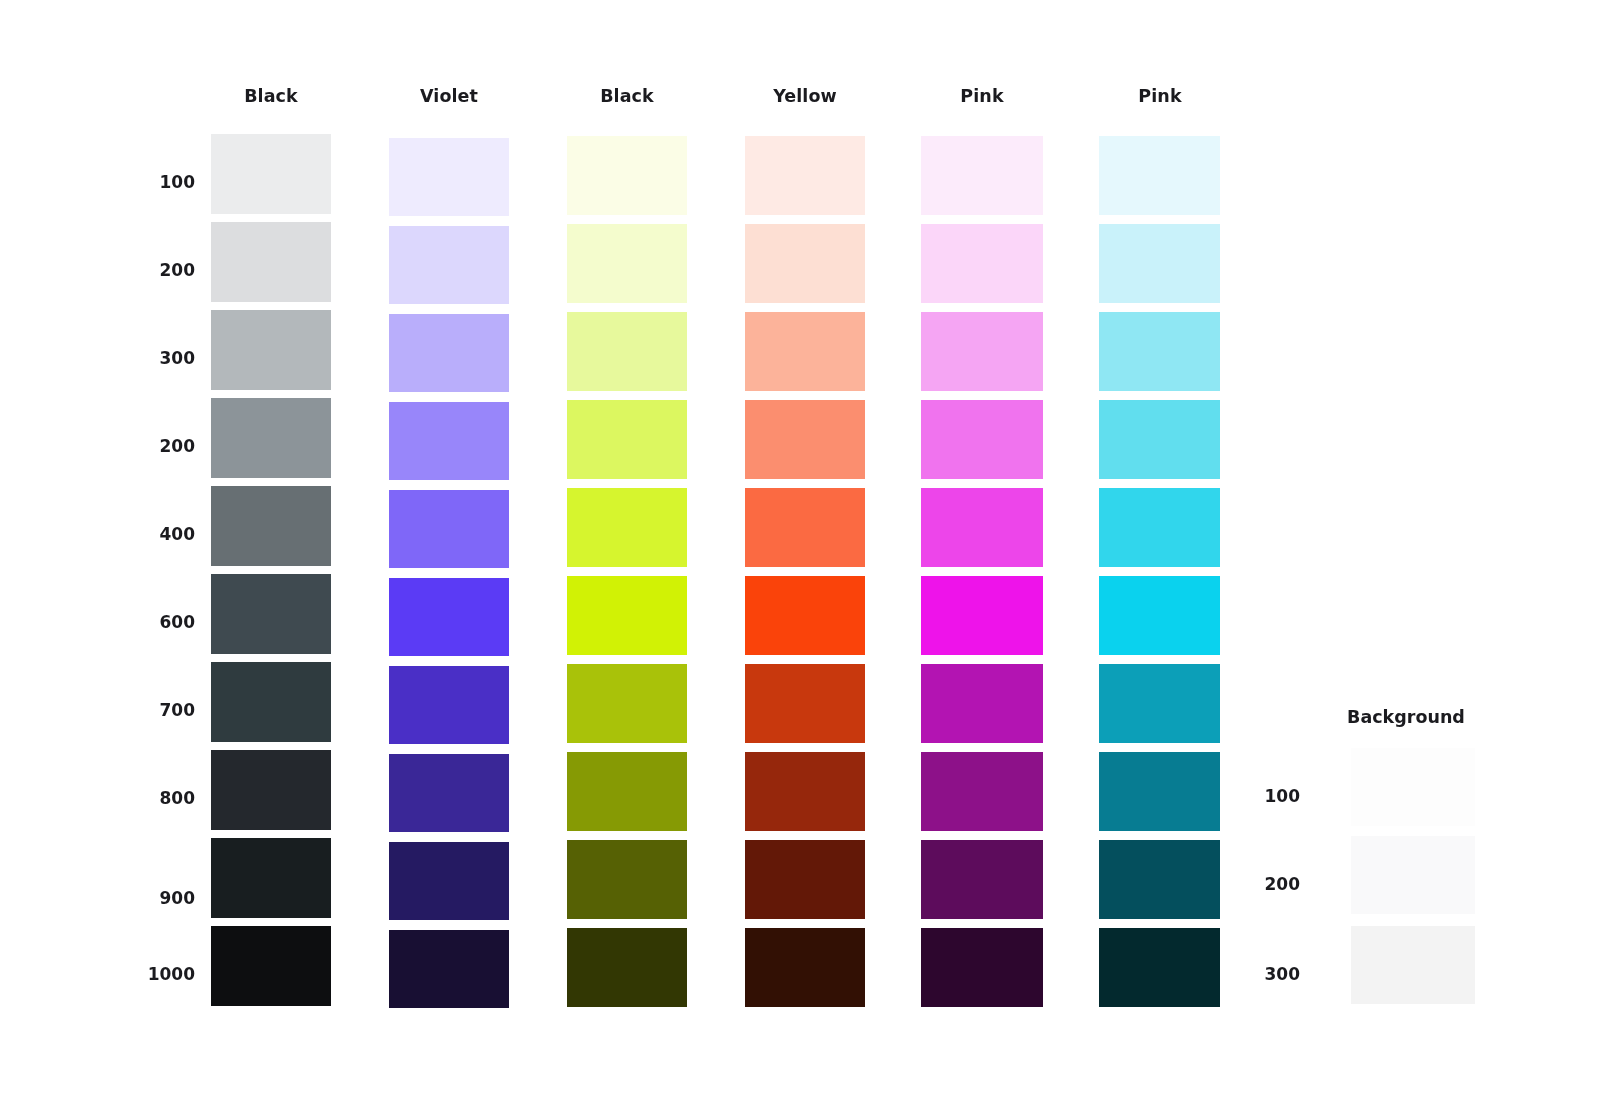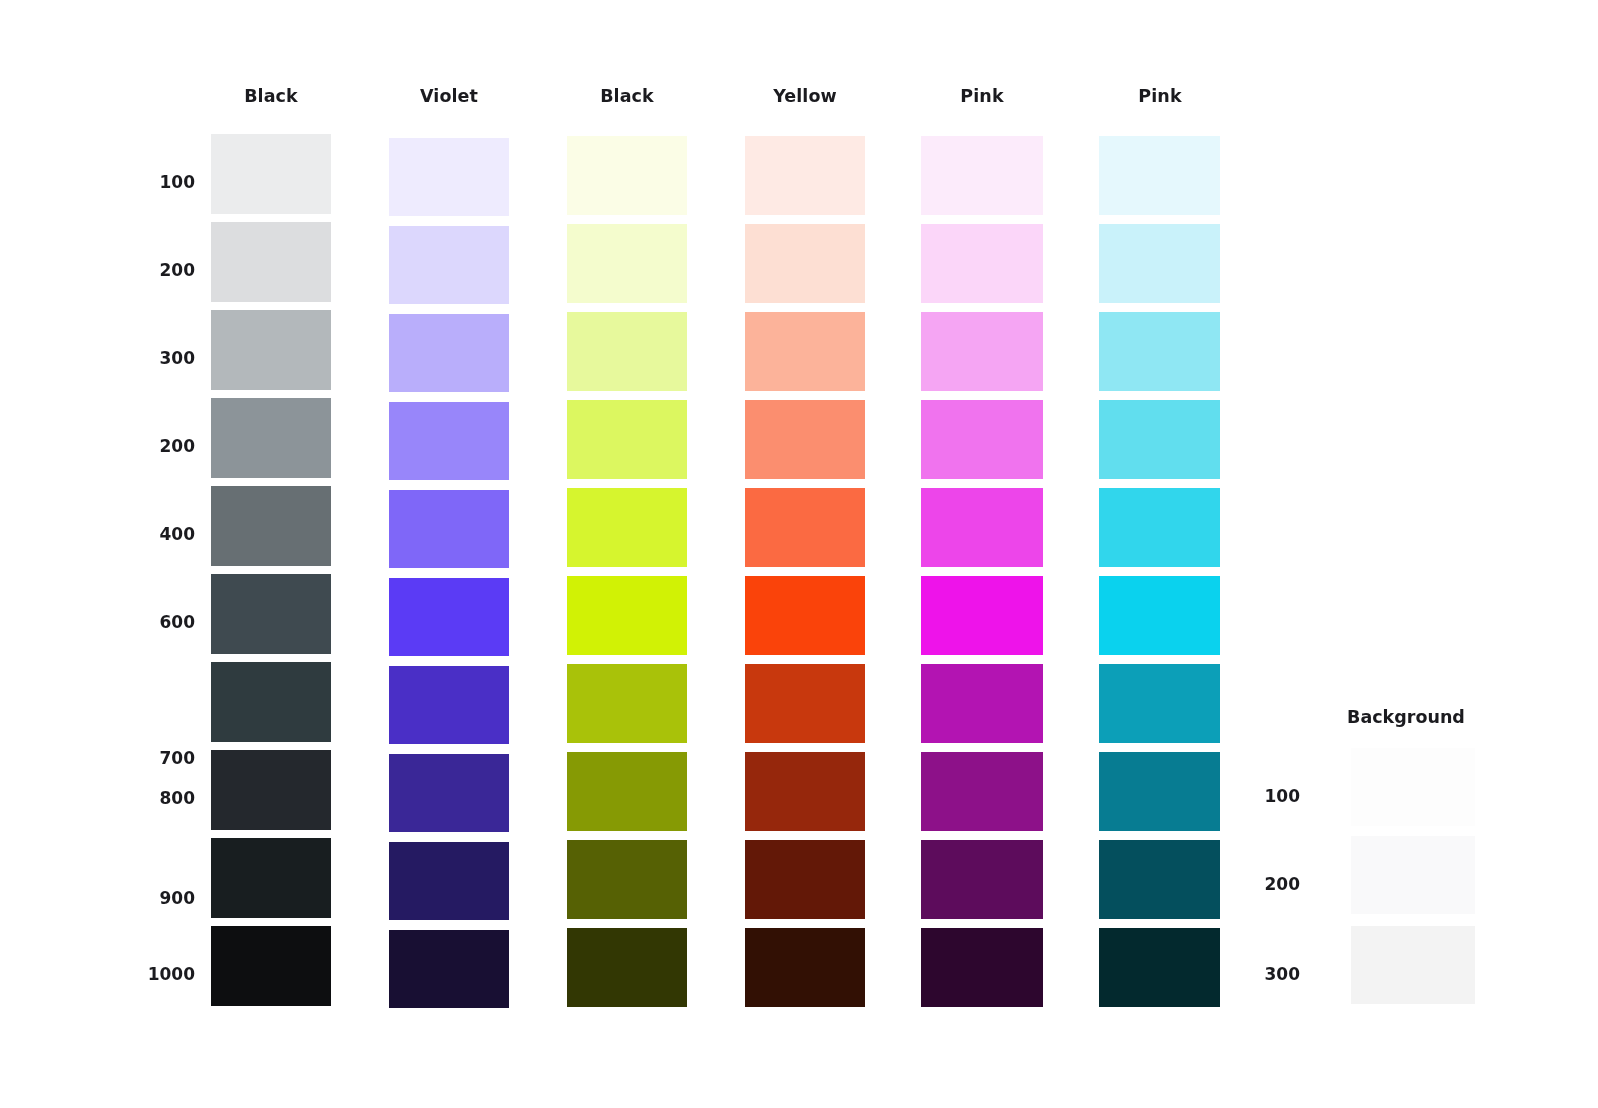--- a/index.html
+++ b/index.html
@@ -88,21 +88,21 @@
     <div class="col-header" style="left: 537px; top: 86px; width: 180px;">Black</div>
     <div class="col-header" style="left: 715px; top: 86px; width: 180px;">Yellow</div>
     <div class="col-header" style="left: 892px; top: 86px; width: 180px; text-align: center;">Pink</div>
     <div class="col-header" style="left: 1070px; top: 86px; width: 180px;">Pink</div>
     <div class="row-label" style="left: 75px; width: 120px; top: 172px;">100</div>
     <div class="row-label" style="left: 75px; width: 120px; top: 260px;">200</div>
     <div class="row-label" style="left: 75px; width: 120px; top: 348px;">300</div>
     <div class="row-label" style="left: 75px; width: 120px; top: 436px;">200</div>
     <div class="row-label" style="left: 75px; width: 120px; top: 524px;">400</div>
     <div class="row-label" style="left: 75px; width: 120px; top: 612px;">600</div>
-    <div class="row-label" style="left: 75px; width: 120px; top: 700px; margin-top: 48px;">700</div>
+    <div class="row-label" style="left: 75px; width: 120px; top: 700px;">700</div>
     <div class="row-label" style="left: 75px; width: 120px; top: 788px;">800</div>
     <div class="row-label" style="left: 75px; width: 120px; top: 876px; margin-top: 12px;">900</div>
     <div class="row-label" style="left: 75px; width: 120px; top: 964px;">1000</div>
     <div class="swatch" title="Black 100" style="left: 211px; top: 134px; width: 120px; height: 80px; background: rgb(235, 236, 237);"></div>
     <div class="swatch" title="Black 200" style="left: 211px; top: 222px; width: 120px; height: 80px; background: rgb(220, 221, 223);"></div>
     <div class="swatch" title="Black 300" style="left: 211px; top: 310px; width: 120px; height: 80px; background: rgb(179, 184, 187);"></div>
     <div class="swatch" title="Black 400" style="left: 211px; top: 398px; width: 120px; height: 80px; background: rgb(140, 148, 153);"></div>
     <div class="swatch" title="Black 500" style="left: 211px; top: 486px; width: 120px; height: 80px; background: rgb(103, 111, 115);"></div>
     <div class="swatch" title="Black 600" style="left: 211px; top: 574px; width: 120px; height: 80px; background: rgb(63, 74, 80);"></div>
     <div class="swatch" title="Black 700" style="left: 211px; top: 662px; width: 120px; height: 80px; background: rgb(47, 59, 63);"></div>

